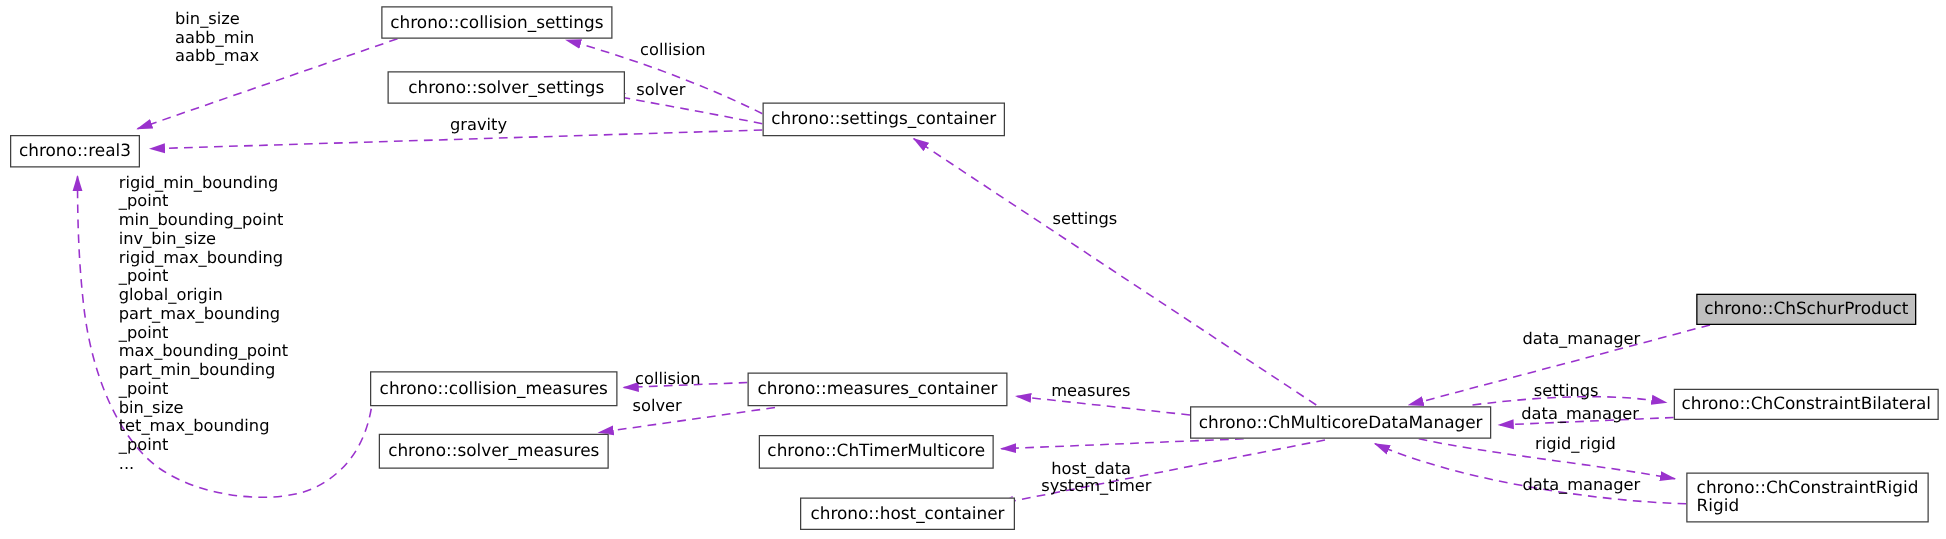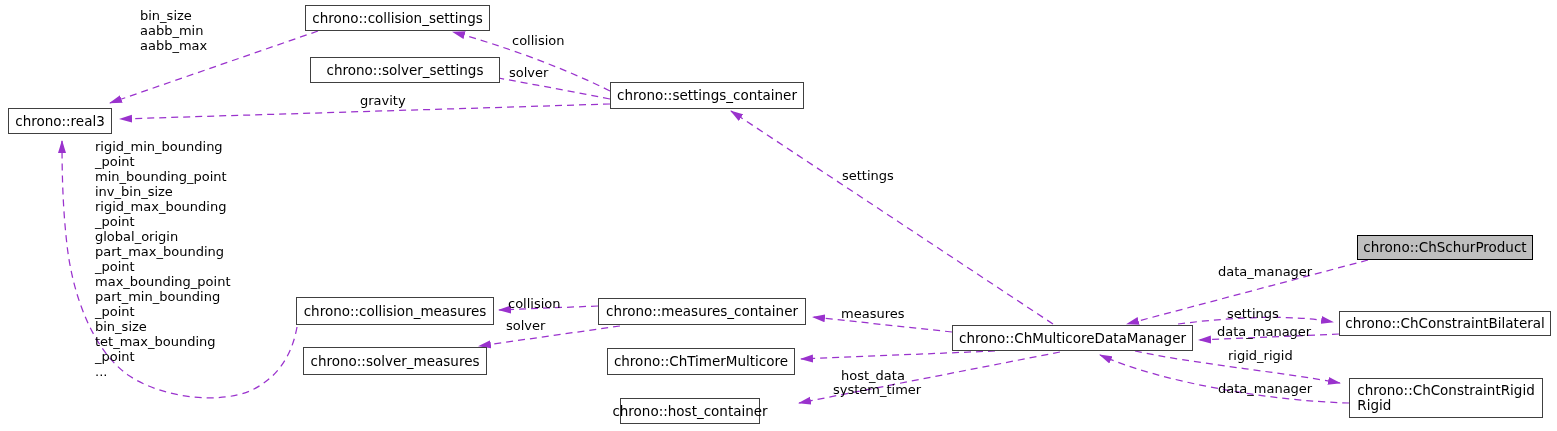--- a/index.html
+++ b/index.html
@@ -54,21 +54,21 @@
   </svg>
 
   <div class="node" style="left:305px;top:5px;width:185px;height:26px;">chrono::collision_settings</div>
   <div class="node" style="left:310px;top:57px;width:190px;height:26px;">chrono::solver_settings</div>
   <div class="node" style="left:610px;top:82px;width:194px;height:27px;">chrono::settings_container</div>
   <div class="node" style="left:8px;top:108px;width:104px;height:26px;">chrono::real3</div>
   <div class="node" style="left:303px;top:347px;width:184px;height:28px;">chrono::solver_measures</div>
   <div class="node" style="left:296px;top:297px;width:198px;height:28px;">chrono::collision_measures</div>
   <div class="node" style="left:598px;top:298px;width:208px;height:27px;">chrono::measures_container</div>
   <div class="node" style="left:607px;top:348px;width:188px;height:27px;">chrono::ChTimerMulticore</div>
-  <div class="node" style="left:620px;top:398px;width:140px;height:26px;">chrono::host_container</div>
+  <div class="node" style="left:640px;top:398px;width:172px;height:26px;">chrono::host_container</div>
   <div class="node" style="left:952px;top:325px;width:241px;height:26px;">chrono::ChMulticoreDataManager</div>
   <div class="node current" style="left:1357px;top:235px;width:176px;height:25px;">chrono::ChSchurProduct</div>
   <div class="node" style="left:1339px;top:311px;width:212px;height:25px;">chrono::ChConstraintBilateral</div>
   <div class="node" style="left:1349px;top:378px;width:194px;height:40px;">chrono::ChConstraintRigid
 Rigid</div>
 
   <div class="elabel" style="left:140px;top:8px;width:126px;">bin_size
 aabb_min
 aabb_max</div>
   <div class="elabel" style="left:512px;top:33px;width:80px;">collision</div>

